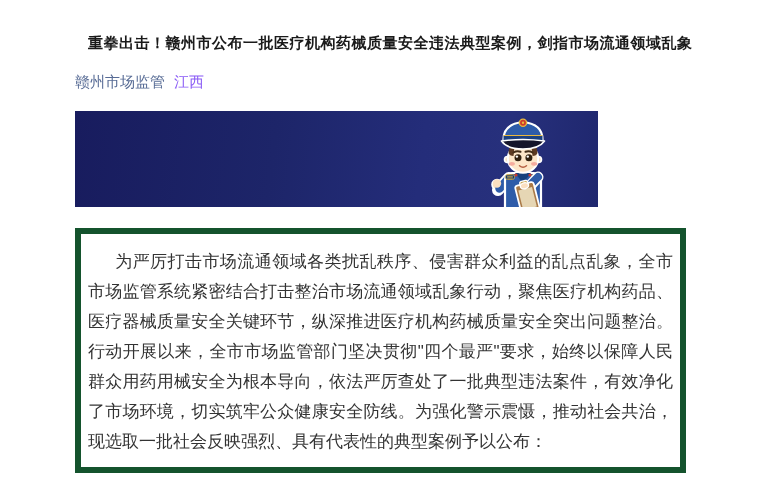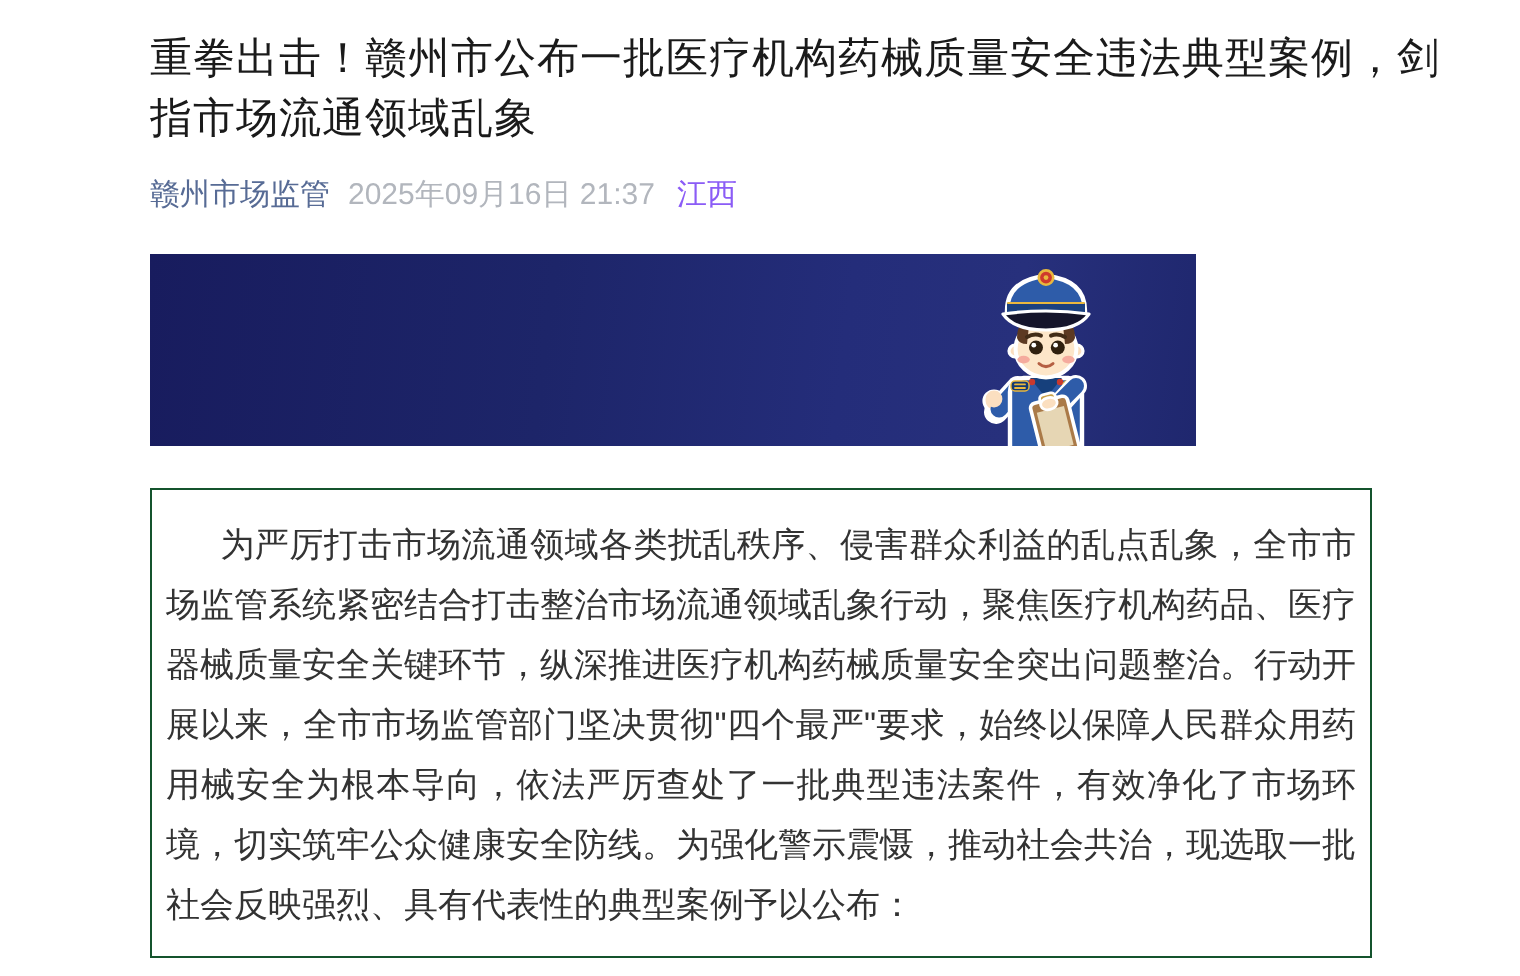--- a/index.html
+++ b/index.html
@@ -9,25 +9,25 @@
     height: 488px;
     background: #ffffff;
     overflow: hidden;
     font-family: "Liberation Sans", sans-serif;
   }
   .page {
     padding: 15px 0 0 75px;
     width: 660px;
   }
   .article-title {
-    margin: 0;
+    margin: 13px;
     max-width: 648px;
-    font-size: 21px;
+    font-size: 15px;
     line-height: 30px;
-    font-weight: 400;
+    font-weight: 700;
     color: #1a1a1a;
     letter-spacing: 0.5px;
     word-break: break-all;
   }
   .article-meta {
     margin-top: 12px;
     display: flex;
     align-items: baseline;
     font-size: 15px;
     line-height: 21px;
@@ -58,21 +58,21 @@
     position: absolute;
     top: 2px;
     right: 42px;
     width: 66px;
     height: 98px;
   }
   .summary-box {
     box-sizing: border-box;
     margin-top: 21px;
     width: 611px;
-    border: 1px solid #14532d;
+    border: 6px solid #14532d;
     padding: 13px 7px 10px 7px;
   }
   .summary-text {
     margin: 0;
     font-size: 17px;
     line-height: 30px;
     color: #333333;
     text-align: justify;
     text-indent: 1.6em;
     word-break: break-all;
@@ -80,21 +80,20 @@
 </style>
 </head>
 <body>
 
 <div class="page">
 
   <h1 class="article-title">重拳出击！赣州市公布一批医疗机构药械质量安全违法典型案例，剑指市场流通领域乱象</h1>
 
   <div class="article-meta">
     <a class="account-link">赣州市场监管</a>
-    <span class="publish-date">2025年09月16日 21:37</span>
     <span class="location-label">江西</span>
   </div>
 
   <div class="banner">
     <svg class="mascot" viewBox="0 0 66 98" xmlns="http://www.w3.org/2000/svg">
       <g stroke-linejoin="round" stroke-linecap="round">
 
         <path d="M19,65 L8,77" stroke="#ffffff" stroke-width="12" fill="none"></path>
         <circle cx="7" cy="71.5" r="5" fill="#fbdfc0" stroke="#ffffff" stroke-width="1.6"></circle>
         <path d="M19,65 L9.5,75.5" stroke="#2e5ca9" stroke-width="8.5" fill="none"></path>

